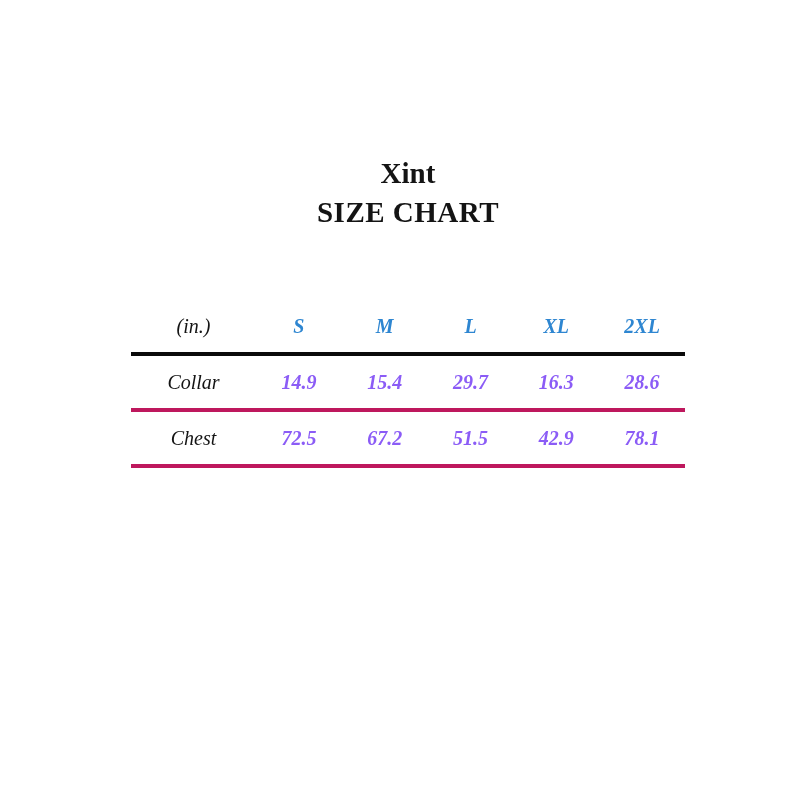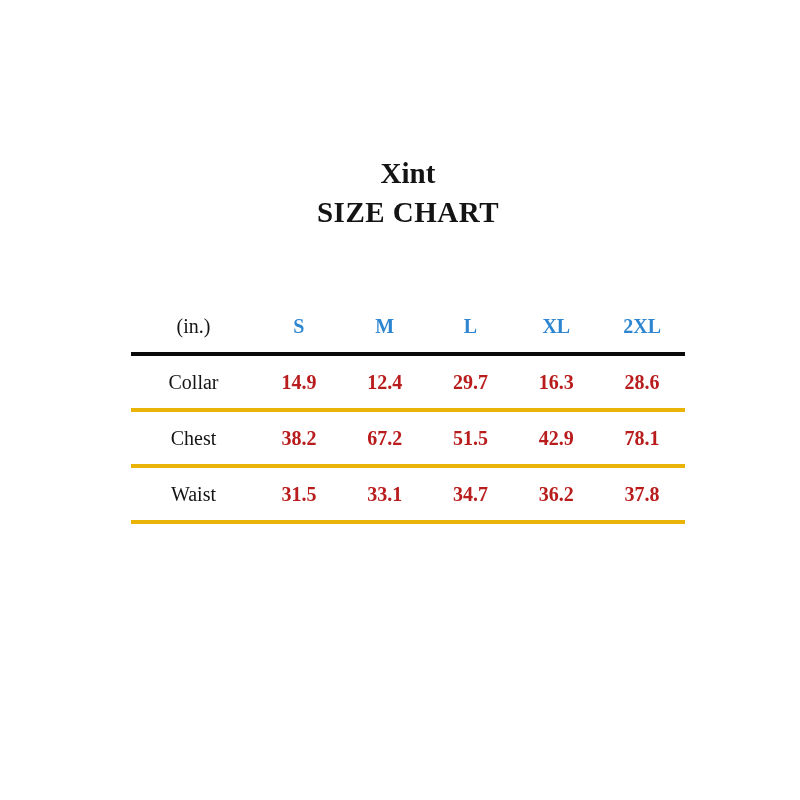--- a/index.html
+++ b/index.html
@@ -41,46 +41,47 @@
     margin: 68px auto 0 auto;
   }
   table.size-table col.label-col { width: 125px; }
   table.size-table col.size-col  { width: 85.8px; }
   .size-table th, .size-table td {
     height: 52px;
     padding: 0;
     font-size: 20px;
     text-align: center;
     vertical-align: middle;
+    font-style: italic;
   }
   .size-table thead th {
     border-bottom: 4px solid #0a0a0a;
   }
   .size-table tbody td {
-    border-bottom: 4px solid #eab308;
+    border-bottom: 4px solid #be185d;
   }
   .unit-cell {
     text-align: left;
     padding-left: 7px;
     font-weight: normal;
     color: #141414;
   }
   .size-head {
     font-weight: bold;
     color: #2e86d1;
   }
   .row-label {
     text-align: left;
     padding-left: 7px;
     font-weight: normal;
     color: #141414;
   }
   .value-cell {
     font-weight: bold;
-    color: #b91c1c;
+    color: #8b5cf6;
   }
 </style>
 </head>
 <body>
 
 <div class="page">
 
   <div class="title-block">
     <div class="brand">Xint</div>
     <div class="heading">SIZE CHART</div>
@@ -102,37 +103,29 @@
         <th class="size-head">M</th>
         <th class="size-head">L</th>
         <th class="size-head">XL</th>
         <th class="size-head">2XL</th>
       </tr>
     </thead>
     <tbody>
       <tr>
         <td class="row-label">Collar</td>
         <td class="value-cell">14.9</td>
-        <td class="value-cell">12.4</td>
+        <td class="value-cell">15.4</td>
         <td class="value-cell">29.7</td>
         <td class="value-cell">16.3</td>
         <td class="value-cell">28.6</td>
       </tr>
       <tr>
         <td class="row-label">Chest</td>
-        <td class="value-cell">38.2</td>
+        <td class="value-cell">72.5</td>
         <td class="value-cell">67.2</td>
         <td class="value-cell">51.5</td>
         <td class="value-cell">42.9</td>
         <td class="value-cell">78.1</td>
-      </tr>
-      <tr>
-        <td class="row-label">Waist</td>
-        <td class="value-cell">31.5</td>
-        <td class="value-cell">33.1</td>
-        <td class="value-cell">34.7</td>
-        <td class="value-cell">36.2</td>
-        <td class="value-cell">37.8</td>
       </tr>
     </tbody>
   </table>
 
 </div>
 
 </body></html>

